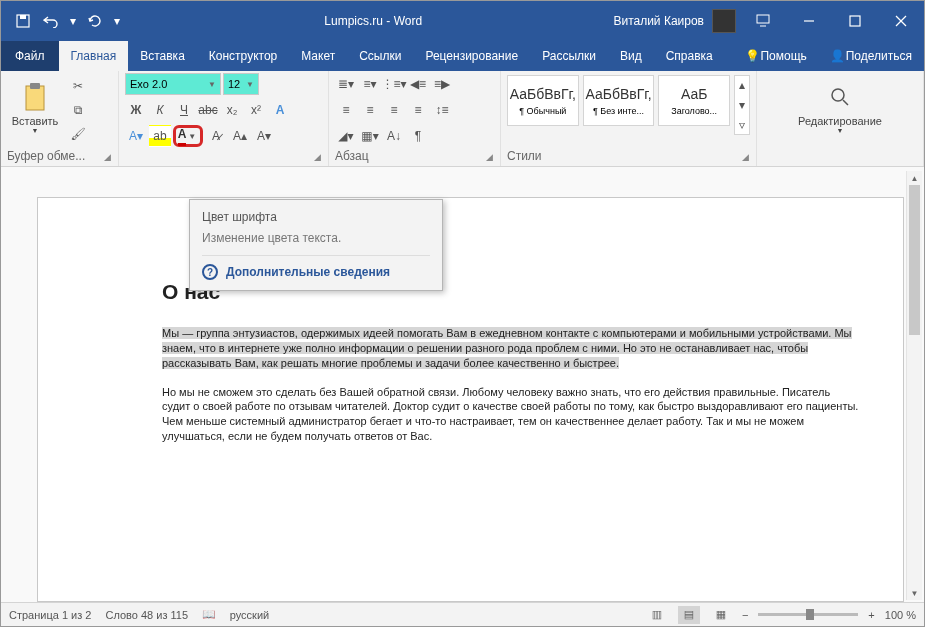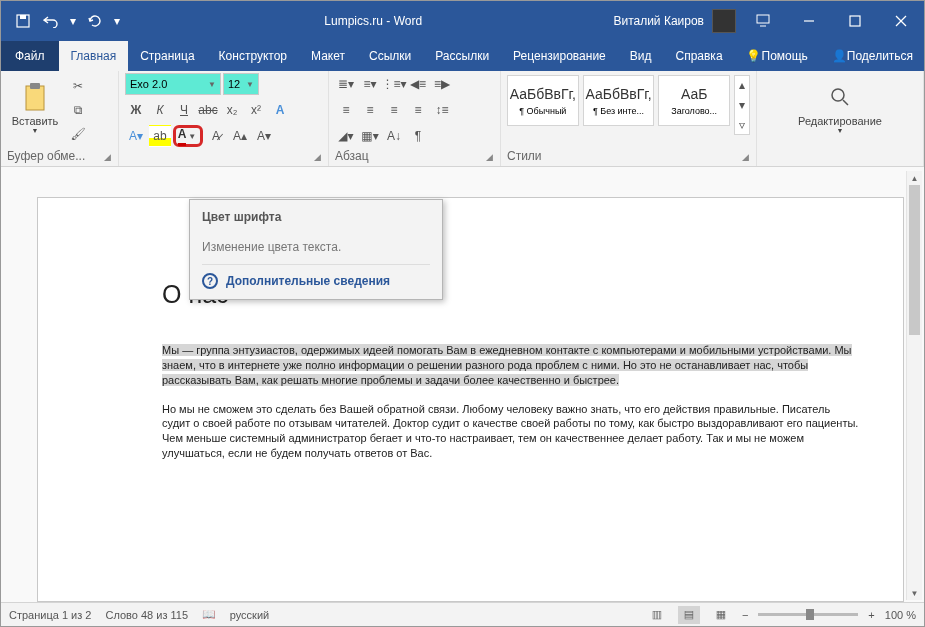--- a/index.html
+++ b/index.html
@@ -41,25 +41,25 @@
 .style-preview { font-size: 14px; color: #333; margin-bottom: 4px; }
 .style-card:last-of-type .style-preview { font-size: 20px; font-weight: bold; }
 
 .font-color-btn { width: 30px; height: 22px; border: 3px solid #d62828; border-radius: 6px; display: flex; align-items: center; justify-content: center; position: relative; background: #f3f3f3; }
 .fc-a { font-size: 12px; font-weight: bold; color: #333; position: relative; padding-bottom: 2px; border-bottom: 3px solid #c00; }
 .fc-drop { width: 10px; font-size: 8px; color: #555; margin-left: 2px; }
 
 .arrow-up { position: absolute; left: 208px; top: 200px; }
 
 .tooltip { position: absolute; left: 188px; top: 198px; width: 254px; background: #f3f3f3; border: 1px solid #b5b5b5; box-shadow: 2px 2px 6px rgba(0,0,0,.25); padding: 10px 12px; font-size: 12px; z-index: 50; }
-.tooltip .tt-title { font-weight: bold; color: #555; margin-bottom: 16px; }
+.tooltip .tt-title { font-weight: normal; color: #555; margin-bottom: 7px; }
 .tooltip .tt-desc { color: #777; margin-bottom: 10px; }
 .tooltip .tt-link { display: flex; align-items: center; gap: 8px; color: #2b579a; font-weight: 600; border-top: 1px solid #ddd; padding-top: 8px; }
 .tt-link-icon { width: 16px; height: 16px; border: 2px solid #2b579a; border-radius: 50%; display: flex; align-items: center; justify-content: center; font-size: 10px; font-weight: bold; }
-.heading { font-size: 25px; font-weight: 400; color: #222; margin-bottom: 34px; }
+.heading { font-size: 21px; font-weight: 700; color: #222; margin-bottom: 22px; }
 .para { font-size: 11px; line-height: 1.35; color: #222; margin-bottom: 14px; }
 .sel { background: #d6d6d6; }
 
 .doc-container { position: absolute; left: 0; right: 0; top: 166px; bottom: 24px; background: #f9f9f9; }
 .doc-page { position: absolute; left: 36px; right: 20px; top: 30px; bottom: 0; background: #fff; border: 1px solid #c8c8c8; padding: 82px 42px 18px 124px; overflow: hidden; }
 
 .scrollbar { position: absolute; right: 2px; top: 170px; bottom: 26px; width: 16px; background: #f3f3f3; border-left: 1px solid #e4e4e4; }
 .scroll-thumb { position: absolute; left: 2px; right: 2px; top: 14px; height: 150px; background: #c8c8c8; }
 .scroll-arrow { position: absolute; left: 0; right: 0; height: 14px; display: flex; align-items: center; justify-content: center; font-size: 8px; color: #666; cursor: pointer; }
 
@@ -122,26 +122,26 @@
           <line x1="1" y1="1" x2="11" y2="11" stroke="#fff" stroke-width="1.2"></line>
           <line x1="11" y1="1" x2="1" y2="11" stroke="#fff" stroke-width="1.2"></line>
         </svg>
       </div>
   </div>
 </div>
 
 <div class="menubar">
   <div class="menu-file">Файл</div>
   <div class="menu-tab active">Главная</div>
-  <div class="menu-tab">Страница</div>
+  <div class="menu-tab">Вставка</div>
   <div class="menu-tab">Конструктор</div>
   <div class="menu-tab">Макет</div>
   <div class="menu-tab">Ссылки</div>
+  <div class="menu-tab">Рецензирование</div>
   <div class="menu-tab">Рассылки</div>
-  <div class="menu-tab">Рецензирование</div>
   <div class="menu-tab">Вид</div>
   <div class="menu-tab">Справка</div>
   <div class="menu-right">
     <div class="menu-tab">💡 <span>Помощь</span></div>
     <div class="menu-tab">👤 <span>Поделиться</span></div>
   </div>
 </div>
 
 <div class="ribbon">
 

